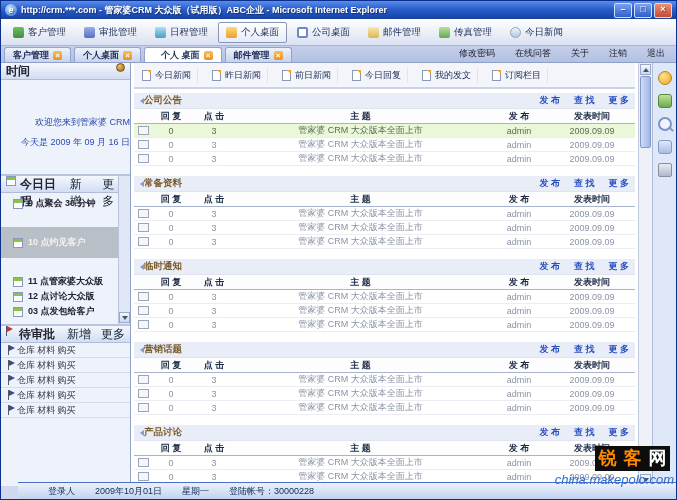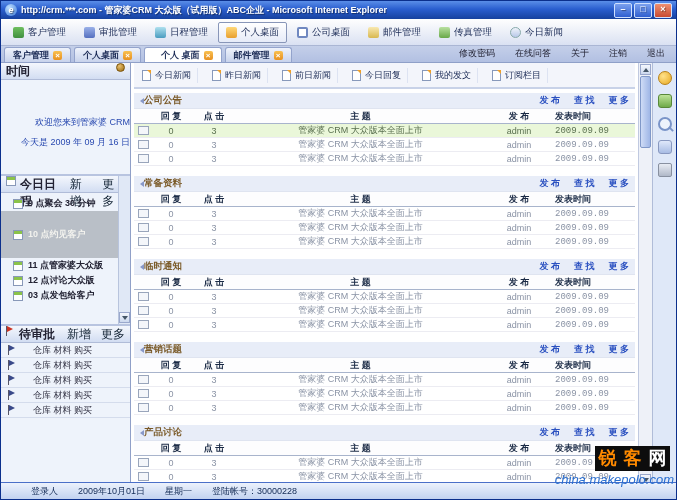--- a/index.html
+++ b/index.html
@@ -39,26 +39,26 @@
 
   
   .sidebar{width:130px;background:#e8eefa;border-right:1px solid #90a0c8;display:flex;flex-direction:column;box-sizing:border-box;}
   .panel-header{height:16px;background:linear-gradient(#f4f7fd,#d2ddf2);border-bottom:1px solid #b0bcd8;display:flex;align-items:flex-start;padding:0 5px;gap:4px;font-size:12px;font-weight:bold;color:#223;}
   .hdr-links{margin-left:auto;display:flex;gap:10px;font-weight:normal;color:#123;}
   .pin-icon{margin-left:auto;width:7px;height:7px;border-radius:50%;background:radial-gradient(circle at 35% 30%,#e8c070,#9a6a10);border:1px solid #7a5208;}
   .time-body{height:96px;text-align:right;color:#2a4ab0;font-size:9px;padding-top:32px;line-height:20px;background:#eef3fb;box-sizing:border-box;border-bottom:2px solid #b8c4e0;}
   .schedule-panel{position:relative;height:150px;background:#eef3fb;border-bottom:2px solid #b8c4e0;box-sizing:border-box;}
   .schedule-list{padding:3px 12px 0 12px;}
   .sch-item{display:flex;align-items:center;gap:5px;height:15px;font-size:9px;font-weight:bold;color:#223;white-space:nowrap;}
-  .sch-item.selected{background:#b9bfc7;color:#f2f2ee;margin:0 -12px;padding:16px 12px;}
+  .sch-item.selected{background:#b9bfc7;color:#f2f2ee;margin:16px -12px;padding:8px 12px;}
   .cal-icon{flex:0 0 10px;width:10px;height:10px;background:#fff;border:1px solid #8898b8;position:relative;box-sizing:border-box;}
   .cal-icon::before{content:"";position:absolute;top:0;left:0;right:0;height:3px;background:#8bc34a;}
   .sch-scroll{position:absolute;right:0;top:0;bottom:0;width:11px;background:#e0e8f6;border-left:1px solid #b8c4dd;display:flex;flex-direction:column;}
   .approval-panel{flex:1;background:#eef3fb;}
-  .app-item{display:flex;gap:16px;height:14px;align-items:center;padding:0 7px;font-size:9px;color:#334;border-bottom:1px solid #d4dcec;}
+  .app-item{display:flex;gap:0;height:14px;align-items:center;padding:0 7px;font-size:9px;color:#334;border-bottom:1px solid #d4dcec;font-family:Liberation Serif, serif;}
   .flag-icon{width:9px;height:10px;position:relative;flex:0 0 9px;}
   .flag-icon::before{content:"";position:absolute;left:0;top:0;bottom:0;width:1px;background:#556;}
   .flag-icon::after{content:"";position:absolute;left:1px;top:0;width:0;height:0;border-top:3px solid transparent;border-bottom:3px solid transparent;border-left:6px solid #3a4a8a;}
   .flag-icon.red::after{border-left-color:#cc3322;}
 
   
   .main{flex:1;background:#fff;overflow:hidden;padding:0 3px;min-width:0;}
   .news-tabs{height:20px;display:flex;align-items:center;gap:8px;padding:2px 2px;background:#f3f5fb;border-bottom:2px solid #c8d2e8;}
   .news-tab{display:flex;gap:4px;align-items:center;font-size:9px;color:#1a2a55;padding:1px 6px;border-right:1px solid #dde3f2;}
   .page-icon{width:9px;height:11px;background:#fff;border:1px solid #8899bb;position:relative;box-sizing:border-box;}
@@ -70,42 +70,42 @@
   .tri-left{width:0;height:0;border-top:3px solid transparent;border-bottom:3px solid transparent;border-right:4px solid #8898c8;}
   .sec-links{margin-left:auto;display:flex;gap:14px;color:#2a50c0;font-size:9px;}
   .tbl-header{display:flex;height:14px;align-items:center;font-size:9px;font-weight:bold;color:#1a2a45;border-bottom:1px solid #a8b4cc;border-top:1px solid #dfe4f0;background:#fdfdfe;}
   .trow{display:flex;height:13px;align-items:center;font-size:9px;color:#8a93a5;border-bottom:1px solid #ececf2;}
   .trow.highlight{background:#eaf7d9;color:#5a7050;}
   .c-icon{width:18px;display:flex;justify-content:center;flex:0 0 18px;}
   .c-rep{width:38px;text-align:center;flex:0 0 38px;}
   .c-clk{width:48px;text-align:center;flex:0 0 48px;}
   .c-subj{flex:1;text-align:center;white-space:nowrap;overflow:hidden;min-width:0;}
   .c-pub{width:72px;text-align:center;flex:0 0 72px;}
-  .c-time{width:80px;text-align:left;padding-right:6px;flex:0 0 80px;box-sizing:border-box;font-family:Liberation Mono, monospace;}
+  .c-time{width:80px;text-align:center;padding-right:6px;flex:0 0 80px;box-sizing:border-box;}
   .reply-icon{width:9px;height:7px;border:1px solid #99a5bb;background:#f4f6fa;}
 
   
   .main-scroll{width:13px;background:#eef1f8;border-left:1px solid #c0c9e0;display:flex;flex-direction:column;align-items:center;flex:0 0 13px;}
   .scroll-btn{width:11px;height:11px;background:linear-gradient(#f4f7fd,#ccd8ee);border:1px solid #9aa8cc;display:flex;align-items:center;justify-content:center;box-sizing:border-box;margin:1px 0;}
   .scroll-thumb{height:70px;width:9px;background:linear-gradient(90deg,#cfdcf6,#9fb6e6);border:1px solid #8098c8;border-radius:2px;}
   .scroll-track{flex:1;}
   .arr{width:0;height:0;}
   .arr.up{border-left:3px solid transparent;border-right:3px solid transparent;border-bottom:4px solid #456;}
   .arr.down{border-left:3px solid transparent;border-right:3px solid transparent;border-top:4px solid #456;}
   .right-rail{width:24px;background:#dfe8f8;border-left:1px solid #b0bcd8;display:flex;flex-direction:column;align-items:center;padding-top:8px;gap:9px;flex:0 0 24px;box-sizing:border-box;}
   .rail-icon{width:14px;height:14px;box-sizing:border-box;}
   .rail-icon.r0{background:radial-gradient(circle at 35% 35%,#ffe28a,#e8a820);border:1px solid #b8821a;border-radius:50%;}
   .rail-icon.r1{background:linear-gradient(#bfe49a,#6faa4a);border:1px solid #58883a;border-radius:3px;}
   .rail-icon.r2{background:#eef3fc;border:2px solid #7a94c8;border-radius:50%;position:relative;}
   .rail-icon.r2::after{content:"";position:absolute;width:6px;height:2px;background:#7a94c8;transform:rotate(45deg);right:-4px;bottom:-1px;}
   .rail-icon.r3{background:linear-gradient(#dfe8fa,#a8bce4);border:1px solid #8898c0;border-radius:3px;}
   .rail-icon.r4{background:linear-gradient(#e8ecf4,#b0b8c8);border:1px solid #8890a0;border-radius:2px;}
 
   
-  .statusbar{position:absolute;left:0;right:0;bottom:0;height:17px;background:linear-gradient(#ecf2fc,#c2d2f0);border-top:1px solid #4a6fc8;display:flex;align-items:center;gap:20px;padding:0 30px;font-size:9px;color:#122a55;box-sizing:border-box;}
+  .statusbar{position:absolute;left:17px;right:0;bottom:0;height:17px;background:linear-gradient(#ecf2fc,#c2d2f0);border-top:1px solid #4a6fc8;display:flex;align-items:center;gap:20px;padding:0 30px;font-size:9px;color:#122a55;box-sizing:border-box;}
 
   
   .wm-blocks{position:absolute;right:6px;bottom:28px;display:flex;z-index:5;}
   .wm-block{width:25px;height:25px;background:#0d0d0d;color:#ff8a00;font-size:18px;font-weight:bold;text-align:center;line-height:25px;}
   .wm-block:last-child{color:#fff;}
   .wm-site{position:absolute;right:2px;bottom:12px;font-size:13px;color:#2a6fd0;z-index:6;white-space:nowrap;font-style:italic;}
 </style>
 </head>
 <body>
 

